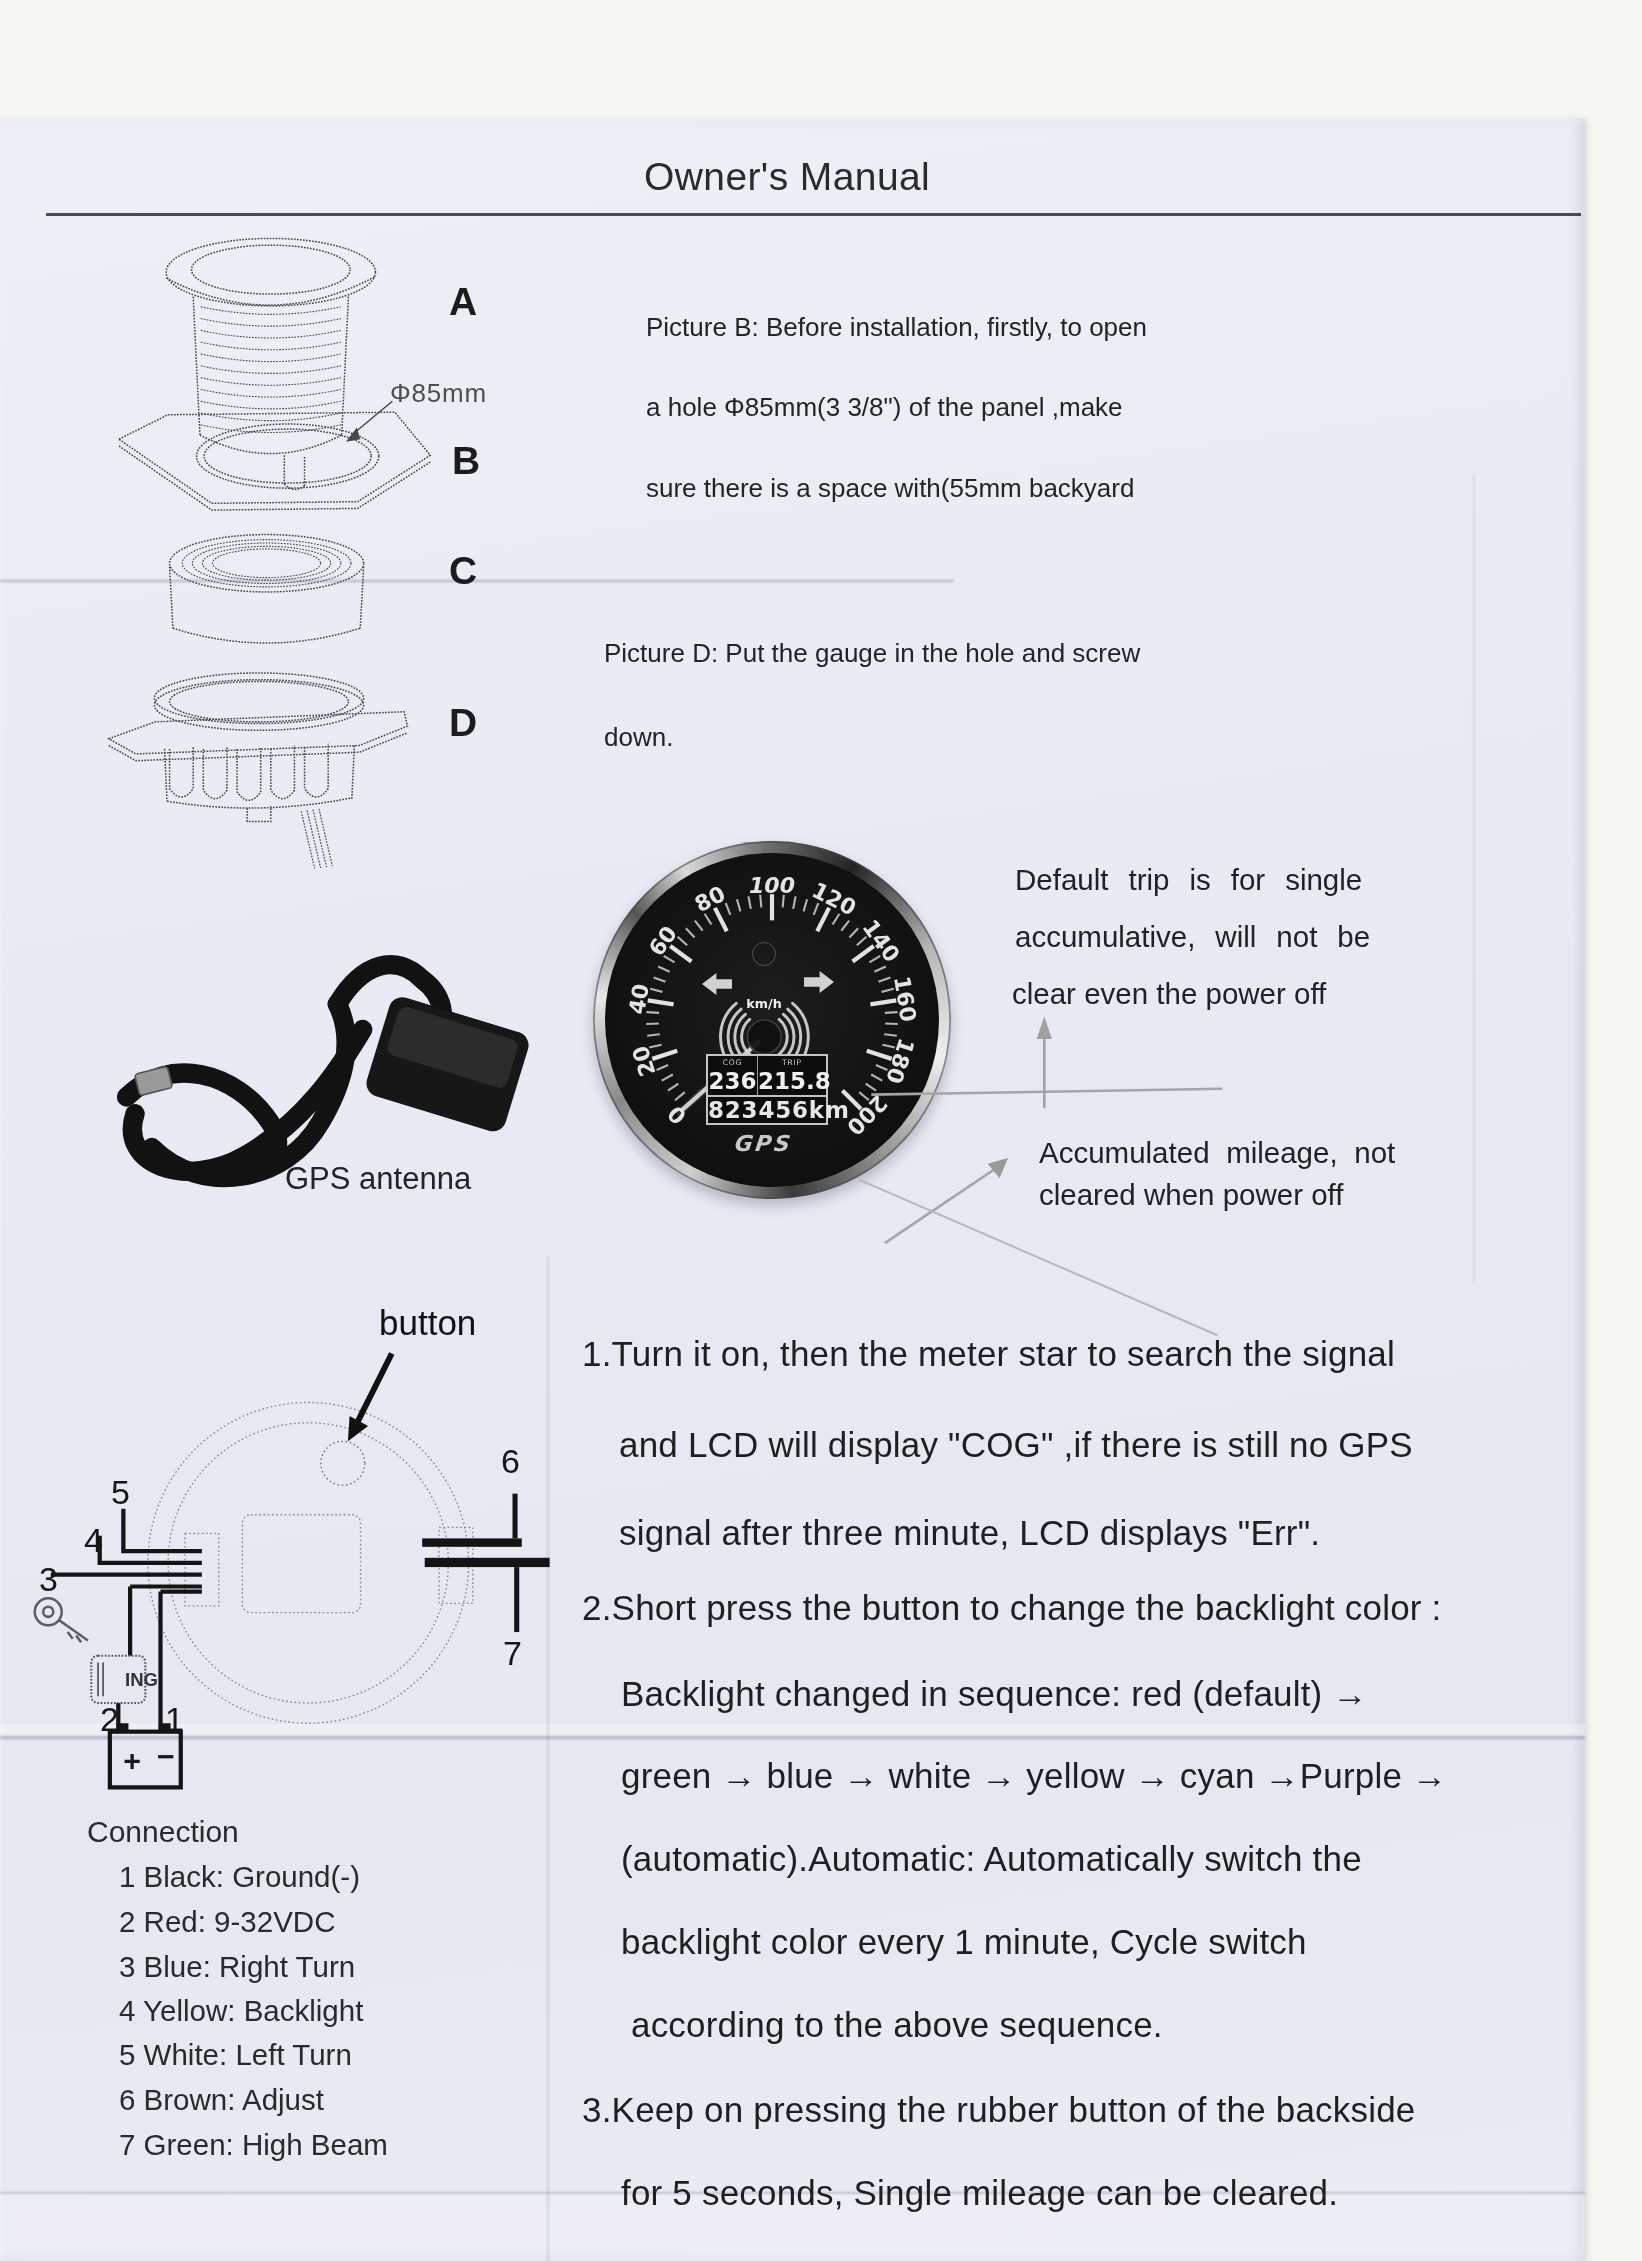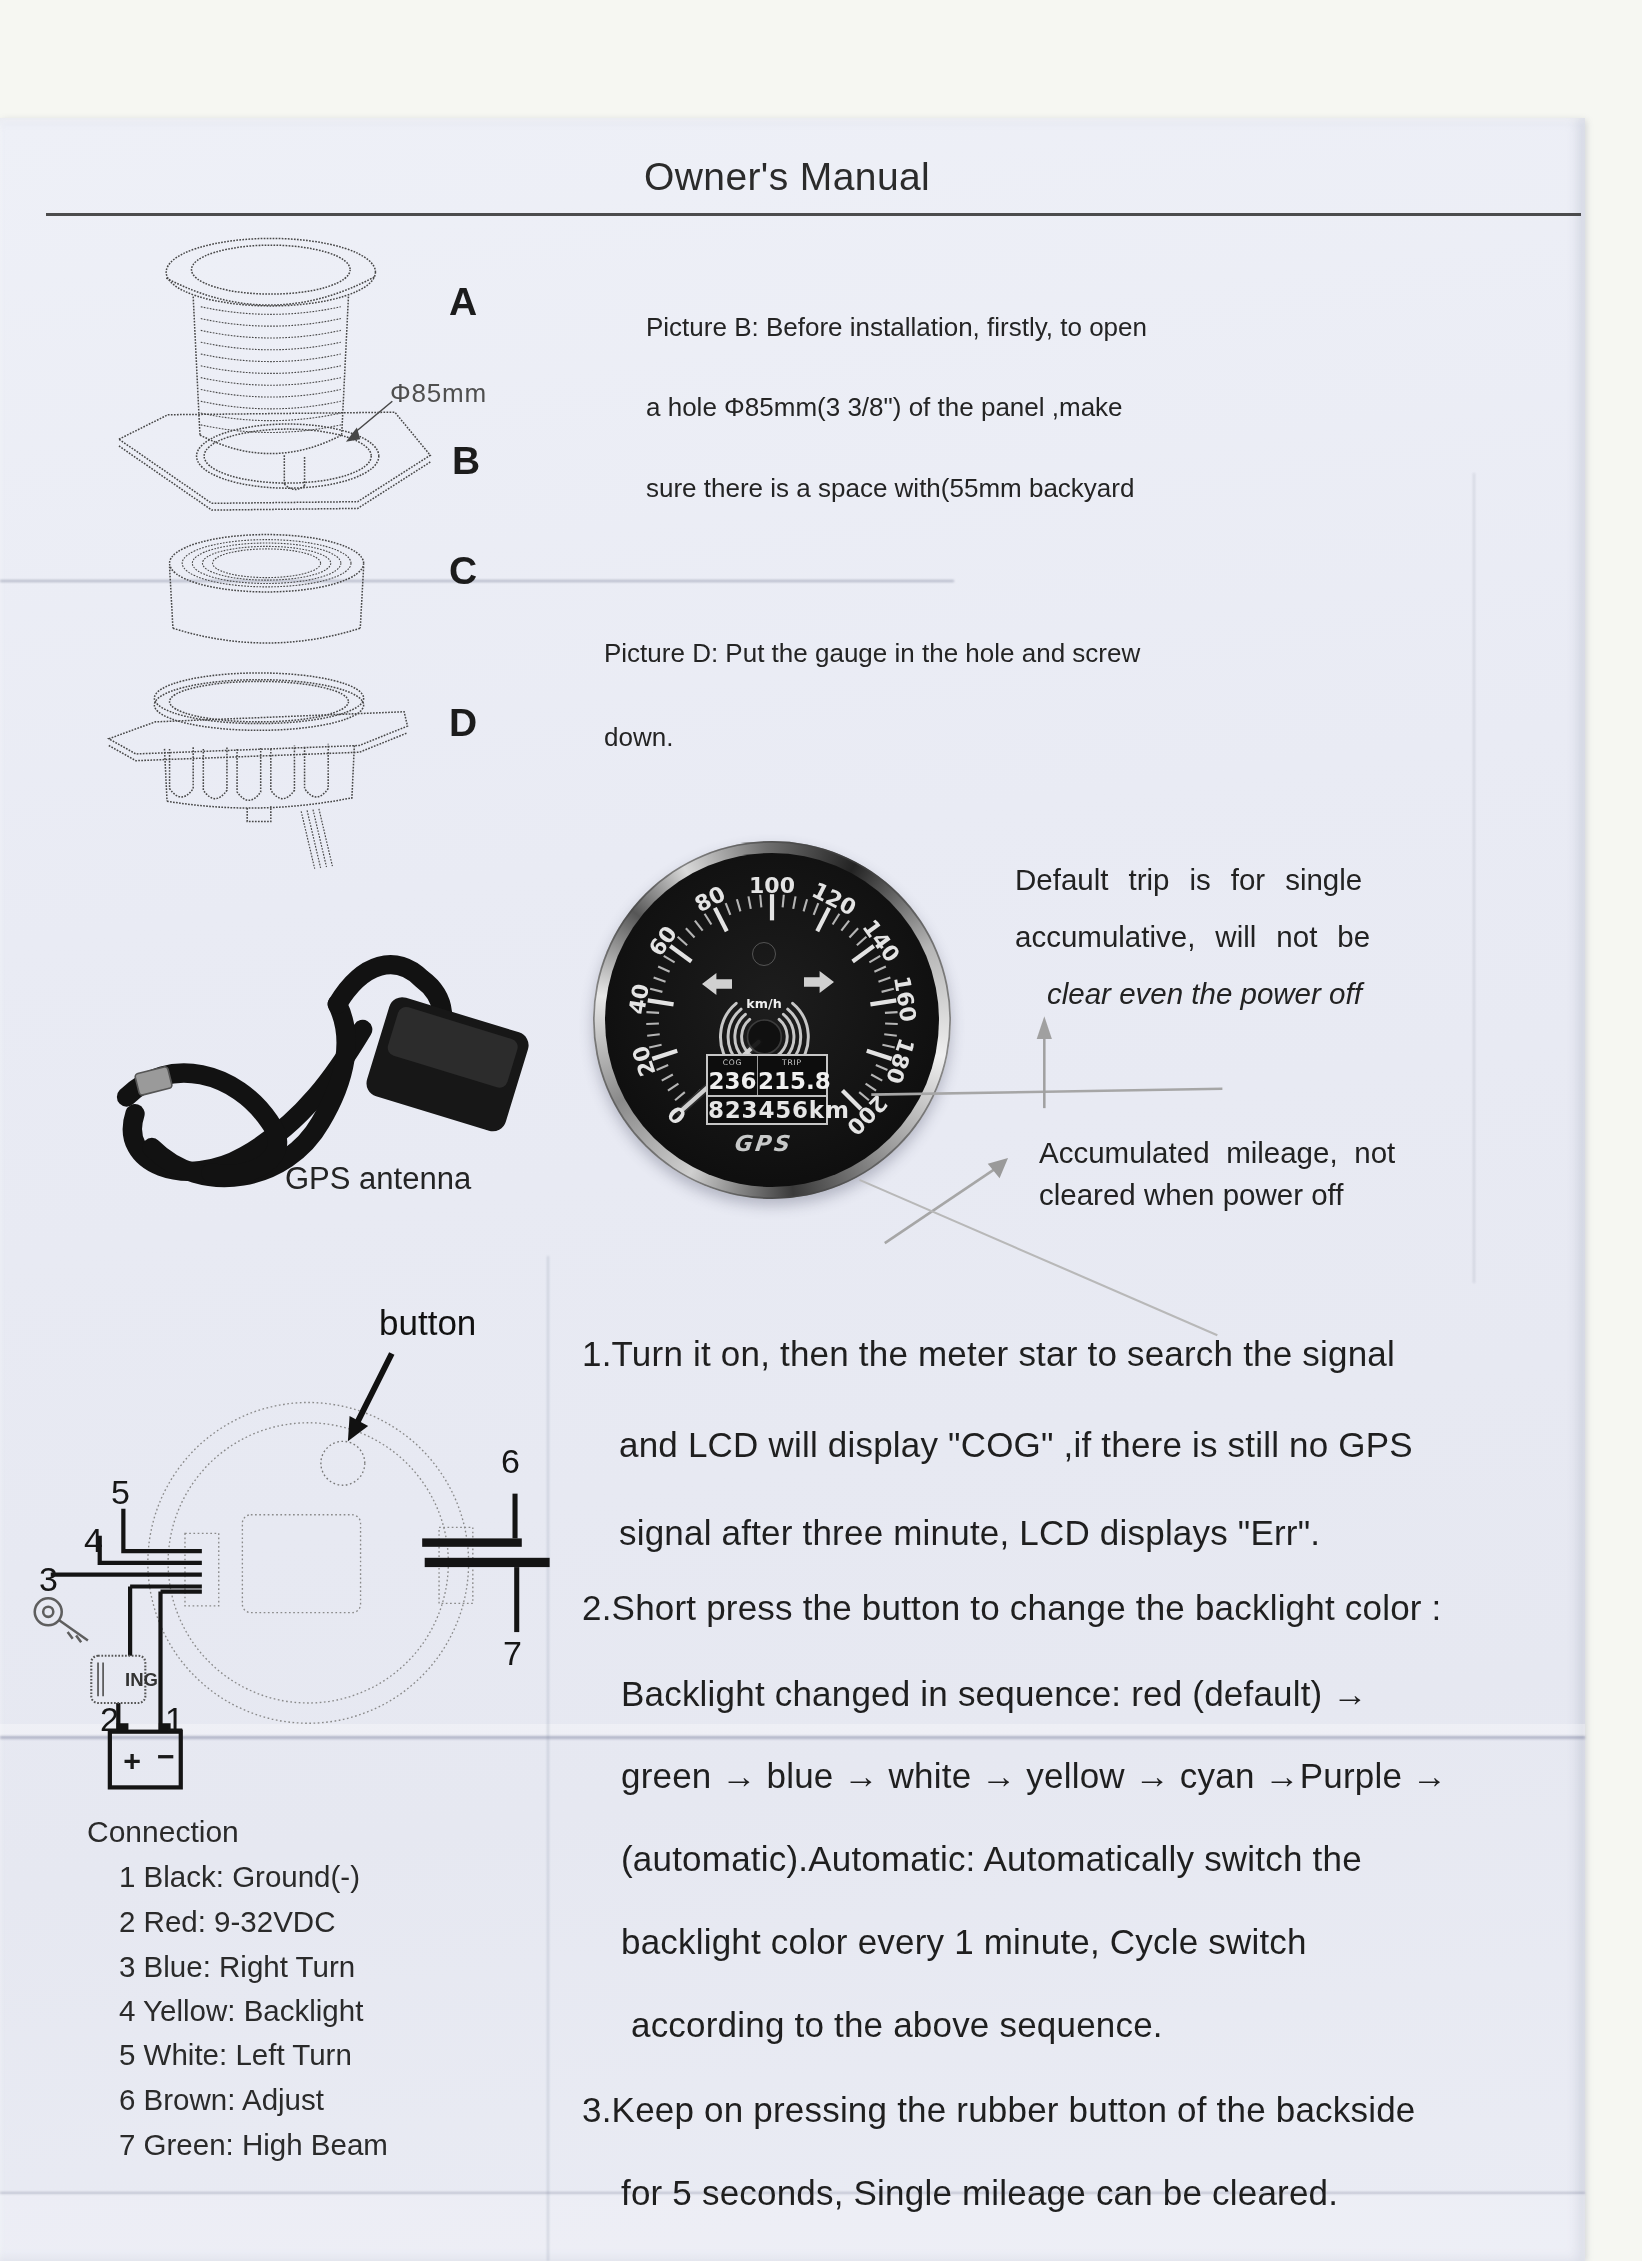--- a/index.html
+++ b/index.html
@@ -213,21 +213,21 @@
         <path d="M225.5,205.2 A35,35 0 1 1 180.5,205.2"></path>
         <path d="M220.4,211.3 A27,27 0 1 1 185.6,211.3"></path>
         <circle cx="203" cy="232" r="20" fill="#101010" stroke="#3f3f3f" stroke-width="2"></circle>
       </g>
     </svg>
     <span class="dl" style="left:84px;top:274px;--r:-135deg;">0</span>
     <span class="dl" style="left:51px;top:220px;--r:-108deg;">20</span>
     <span class="dl" style="left:46px;top:158px;--r:-81deg;">40</span>
     <span class="dl" style="left:70px;top:100px;--r:-54deg;">60</span>
     <span class="dl" style="left:117px;top:58px;--r:-27deg;">80</span>
-    <span class="dl" style="left:179px;top:44px;--r:0deg;">100</span>
+    <span class="dl" style="left:179px;top:44px;font-style:italic;--r:0deg;">100</span>
     <span class="dl" style="left:241px;top:58px;--r:27deg;">120</span>
     <span class="dl" style="left:288px;top:100px;--r:54deg;">140</span>
     <span class="dl" style="left:312px;top:158px;--r:81deg;">160</span>
     <span class="dl" style="left:307px;top:220px;--r:108deg;">180</span>
     <span class="dl" style="left:274px;top:274px;--r:135deg;">200</span>
     <div class="ind-circle" style="left:159px;top:101px;"></div>
     <div class="turn-arrow" style="left:109px;top:132px;"></div>
     <div class="turn-arrow" style="left:211px;top:130px;transform:scaleX(-1);"></div>
     <div class="unit" style="left:171px;top:155px;">km/h</div>
     <div class="lcd">
@@ -241,21 +241,21 @@
           <div class="lcd-value">215.8</div>
         </div>
       </div>
       <div class="lcd-odo">823456km</div>
     </div>
     <div class="gps-brand">GPS</div>
   </div>
 
   <div class="t ann-line wsp" style="left:1015px;top:863px;">Default trip is for single</div>
   <div class="t ann-line wsp" style="left:1015px;top:920px;">accumulative, will not be</div>
-  <div class="t ann-line" style="left:1047px;top:977px;font-style:italic;">clear even the power off</div>
+  <div class="t ann-line" style="left:1012px;top:977px;">clear even the power off</div>
   <div class="t ann-line wsp2" style="left:1039px;top:1136px;">Accumulated mileage, not</div>
   <div class="t ann-line" style="left:1039px;top:1178px;">cleared when power off</div>
 
   <svg class="overlay" width="1643" height="2261" viewBox="0 0 1946 2679" style="left:0;top:0;">
     <line x1="1032" y1="1297" x2="1448" y2="1290" stroke="#a6a6a6" stroke-width="3"></line>
     <line x1="1237" y1="1313" x2="1237" y2="1228" stroke="#a0a0a0" stroke-width="3"></line>
     <polygon points="1237,1204 1228,1231 1246,1231" fill="#a0a0a0"></polygon>
     <line x1="1048" y1="1473" x2="1183" y2="1382" stroke="#a6a6a6" stroke-width="3"></line>
     <polygon points="1194,1372 1170,1379 1184,1396" fill="#9a9a9a"></polygon>
     <line x1="1018" y1="1398" x2="1442" y2="1582" stroke="#b8b8b8" stroke-width="2.5"></line>

